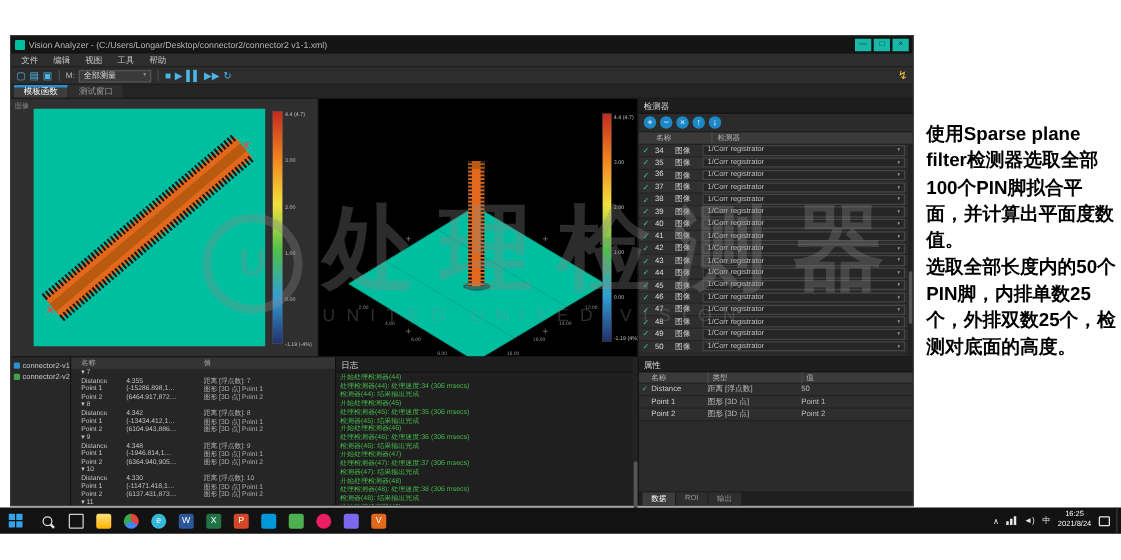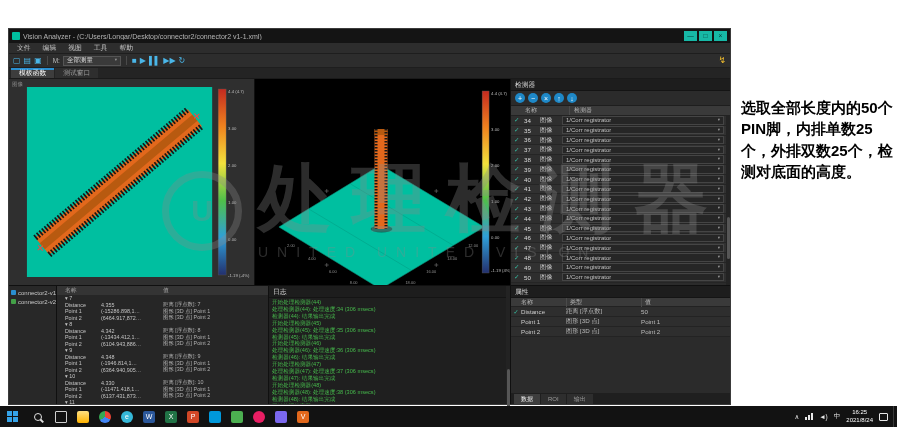--- a/index.html
+++ b/index.html
@@ -85,21 +85,21 @@
   .ptab.active{background:#3d3d3d;color:#fff}
 
   
   .watermark{position:absolute;left:162px;top:162px;display:flex;align-items:center;gap:16px;opacity:.32;color:#8a8a8a;z-index:50;pointer-events:none}
   .wm-logo{width:80px;height:80px;border:7px solid #8a8a8a;border-radius:50%;display:flex;align-items:center;justify-content:center;font-size:30px;font-weight:bold;flex:none}
   .wm-cn{font-size:74px;font-weight:bold;letter-spacing:20px;line-height:1;white-space:nowrap}
   .wm-en{font-size:14px;letter-spacing:9px;margin-top:8px;white-space:nowrap}
 
   
   .annotation{position:absolute;left:741px;top:97px;width:155px;color:#000;font-size:15px;font-weight:bold;line-height:1.42;z-index:10}
-  .annotation p + p{margin-top:26px}
+  .annotation p + p{}
 
   
   .taskbar{position:absolute;left:0;top:406px;width:897px;height:21px;background:#121212;display:flex;align-items:center;z-index:60}
   .tb-start,.tb-search{width:25px;height:21px;display:flex;align-items:center;justify-content:center;flex:none}
   .win-logo{display:grid;grid-template-columns:5px 5px;grid-template-rows:5px 5px;gap:1px}
   .win-logo i{background:#35a3e8;display:block}
   .search-glass{position:relative;width:8px;height:8px;border:1px solid #e0e0e0;border-radius:50%}
   .search-glass::after{content:"";position:absolute;right:-3px;bottom:-2px;width:4px;height:1.5px;background:#e0e0e0;transform:rotate(45deg)}
   .tb-app{width:22px;height:21px;display:flex;align-items:center;justify-content:center;flex:none}
   .app-face{width:12px;height:12px;border-radius:2px;display:flex;align-items:center;justify-content:center}
@@ -580,20 +580,21 @@
 
   <div class="watermark">
     <span class="wm-logo">U</span>
     <span>
       <div class="wm-cn">处理检测器</div>
       <div class="wm-en">UNITED UNITED VISION</div>
     </span>
   </div>
 
   <div class="annotation">
+    <p>使用Sparse plane filter检测器选取全部100个PIN脚拟合平面，并计算出平面度数值。</p>
     <p>选取全部长度内的50个PIN脚，内排单数25个，外排双数25个，检测对底面的高度。</p>
   </div>
 
   <div class="taskbar">
     <span class="tb-start">
       <span class="win-logo">
           <i></i>
           <i></i>
           <i></i>
           <i></i>

